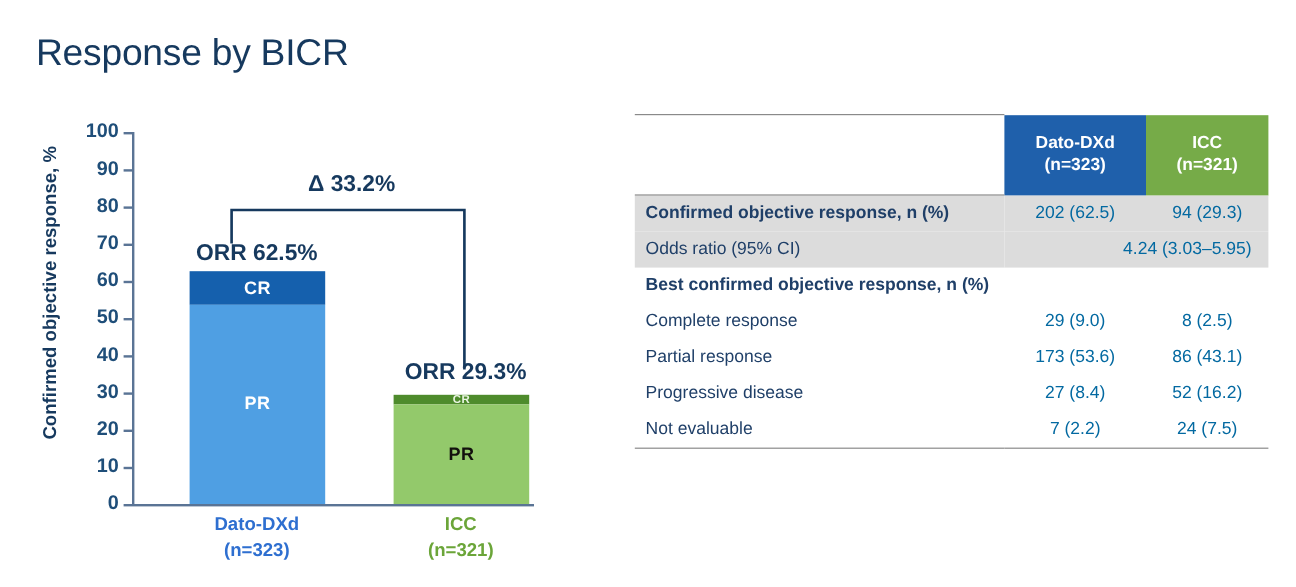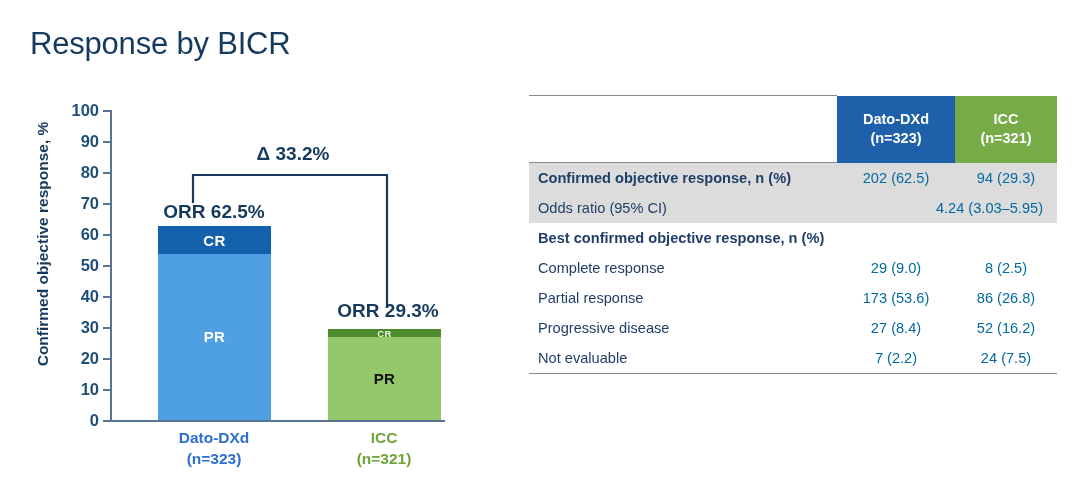--- a/index.html
+++ b/index.html
@@ -334,21 +334,21 @@
         <td class="val"></td>
       </tr>
       <tr>
         <td class="lbl">Complete response</td>
         <td class="val">29 (9.0)</td>
         <td class="val">8 (2.5)</td>
       </tr>
       <tr>
         <td class="lbl">Partial response</td>
         <td class="val">173 (53.6)</td>
-        <td class="val">86 (26.8)</td>
+        <td class="val">86 (43.1)</td>
       </tr>
       <tr>
         <td class="lbl">Progressive disease</td>
         <td class="val">27 (8.4)</td>
         <td class="val">52 (16.2)</td>
       </tr>
       <tr class="last-row">
         <td class="lbl">Not evaluable</td>
         <td class="val">7 (2.2)</td>
         <td class="val">24 (7.5)</td>

